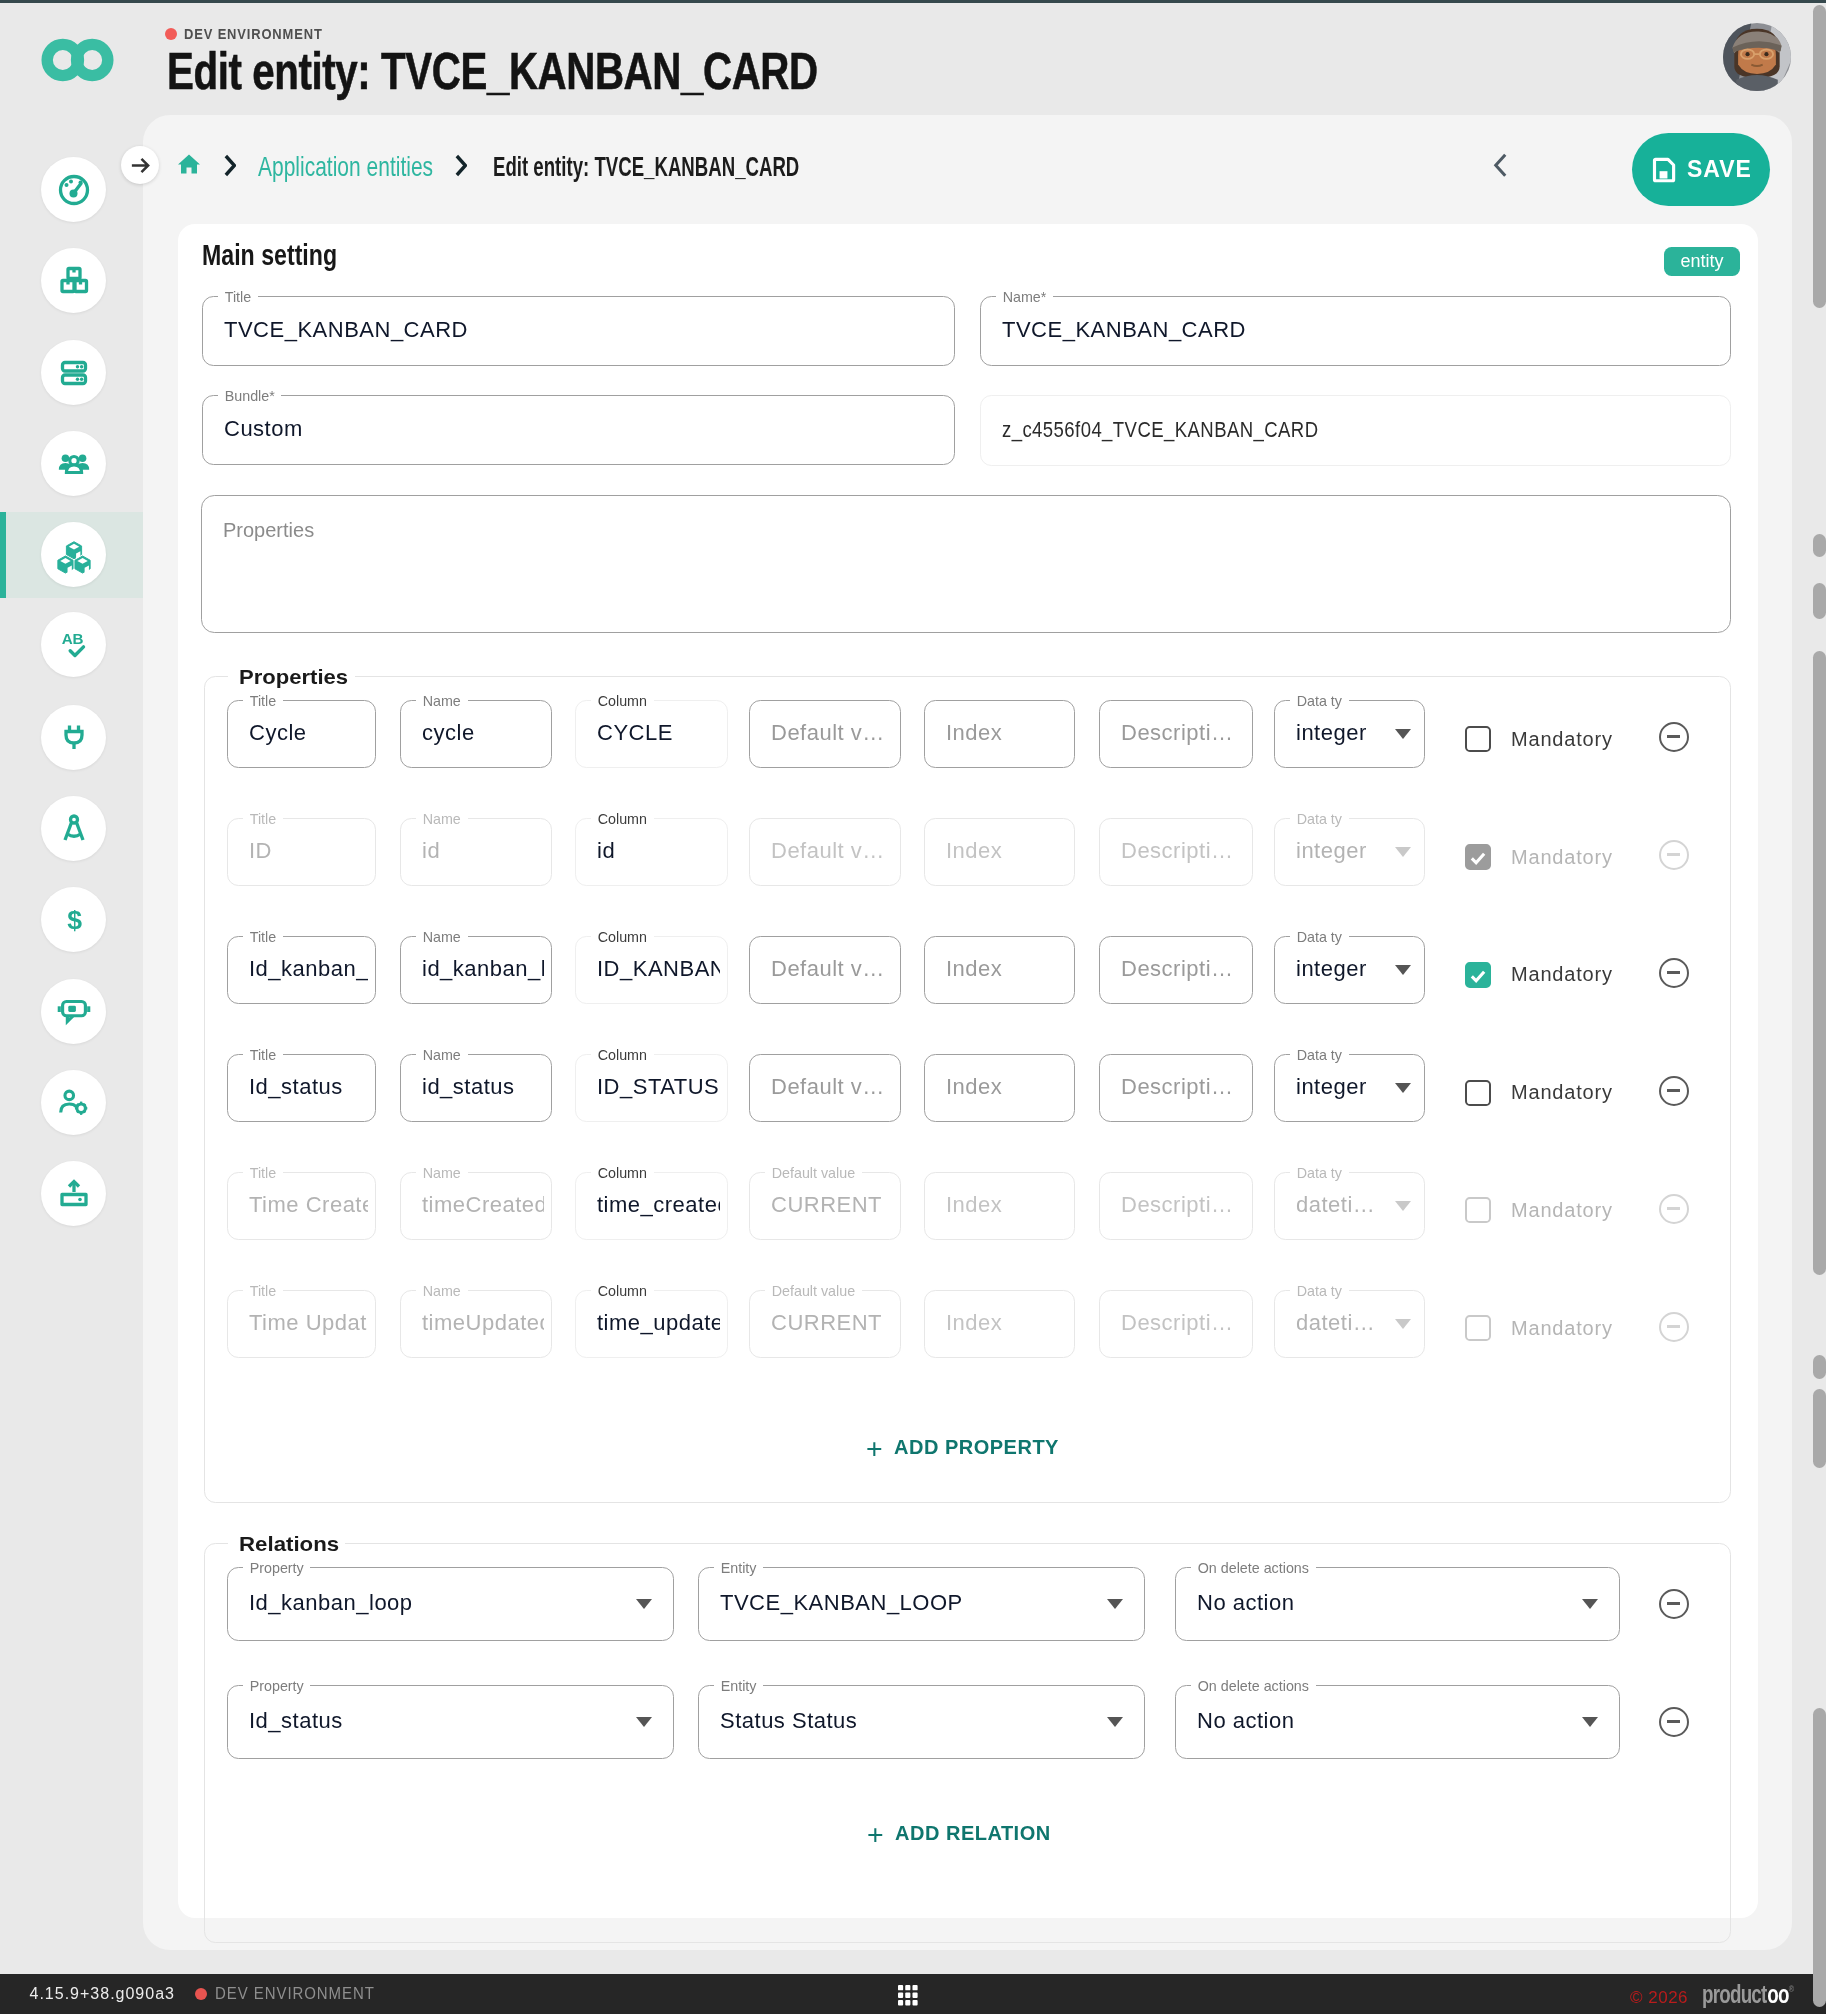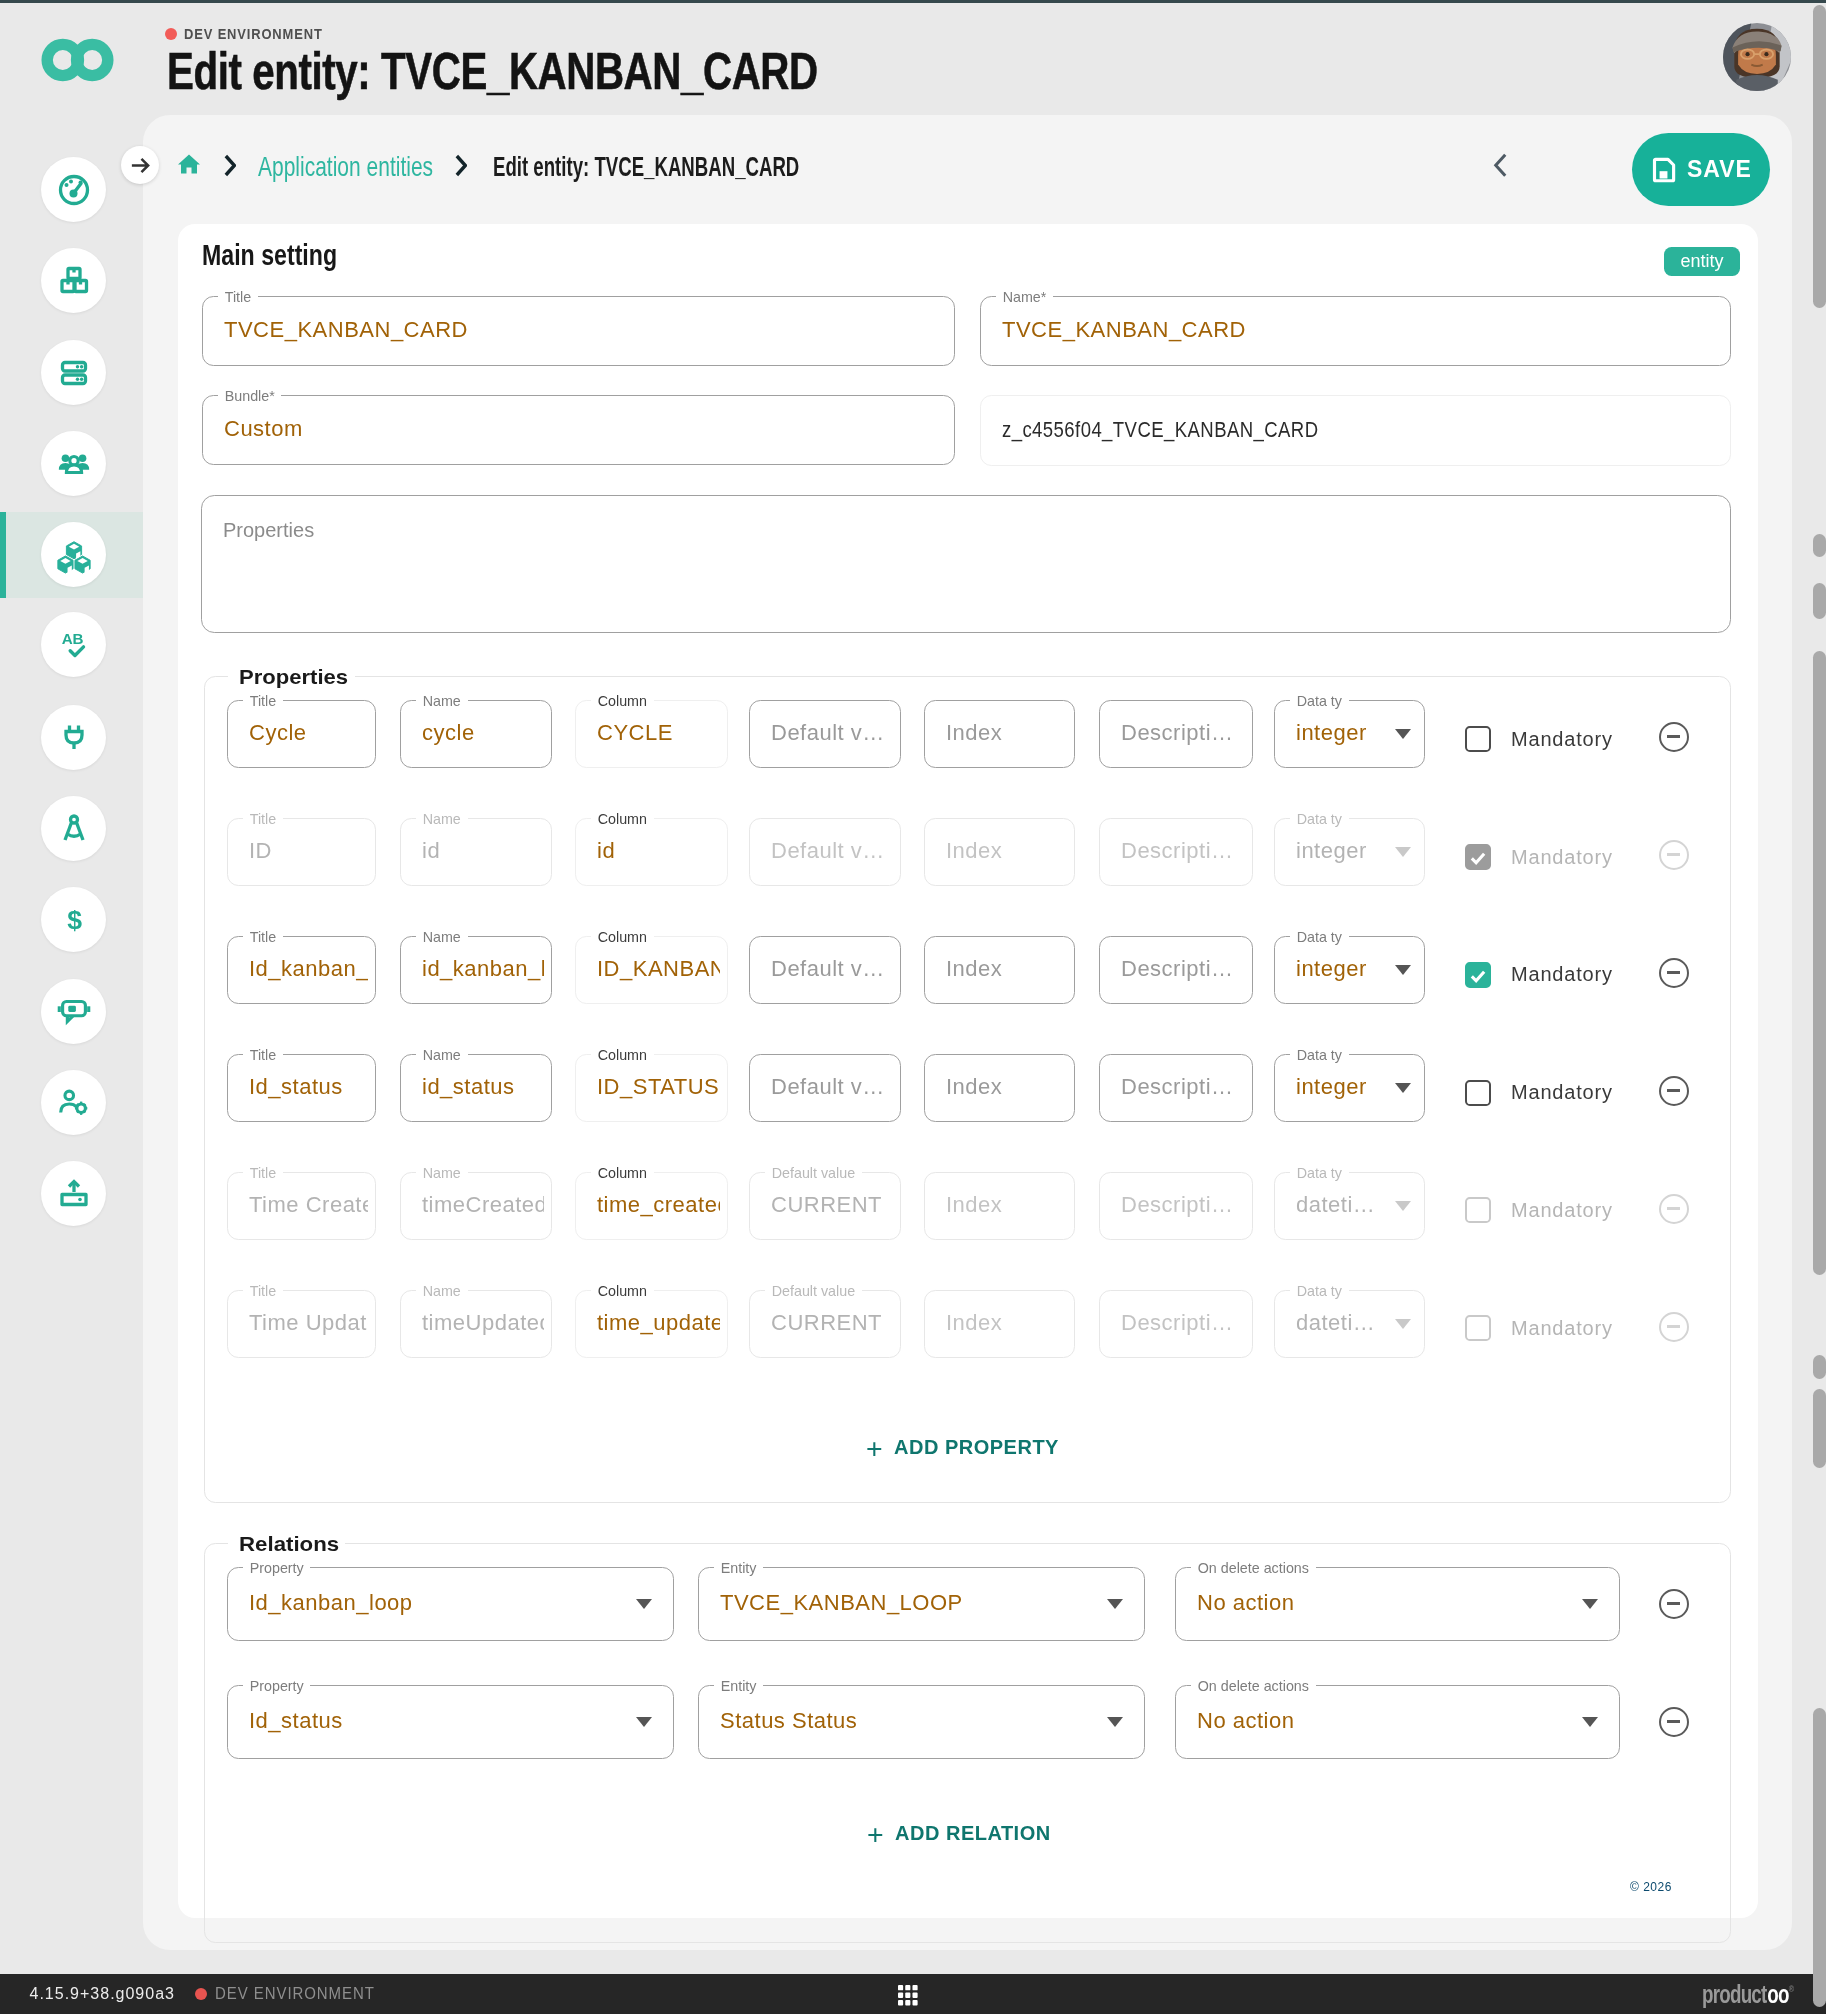--- a/index.html
+++ b/index.html
@@ -29,21 +29,21 @@
 #backch{left:1488px;top:151px}
 
 #save{left:1632px;top:133px;width:138px;height:73px;border-radius:37px;background:#17b199;display:flex;align-items:center;justify-content:center;gap:10px}
 #save span{color:#fff;font-size:23px;font-weight:bold;letter-spacing:1px}
 
 #chip{left:1664px;top:247px;width:76px;height:28.5px;border-radius:7.6px;background:#2bb39a;color:#fff;font-size:18px;display:flex;align-items:center;justify-content:center}
 #mainsetting{left:202px;top:238px;font-size:29.5px;font-weight:bold;color:#181818}
 
 .in{position:absolute;background:#fff;border:1.9px solid #a0a0a0;border-radius:11.4px}
 .in .lb{position:absolute;top:-9.5px;left:15px;background:#fff;padding:0 6.7px;font-size:14.3px;color:#7d7d7d;line-height:19px;white-space:nowrap}
-.in .vv{position:absolute;left:21px;top:calc(50% - 1px);transform:translateY(-50%);font-size:22px;color:#a16207;letter-spacing:0.5px;white-space:nowrap;overflow:hidden;max-width:calc(100% - 28.5px)}
+.in .vv{position:absolute;left:21px;top:calc(50% - 1px);transform:translateY(-50%);font-size:22px;color:#0f172a;letter-spacing:0.5px;white-space:nowrap;overflow:hidden;max-width:calc(100% - 28.5px)}
 .in.light{border-color:#efefef}
 .in.light .lb{color:#3c3c3c}
 .in.dis{border-color:#e7e7e7}
 .in.dis .lb{color:#b9b9b9}
 .in.dis .vv{color:#b3b3b3}
 .ph{color:#9a9a9a !important}
 .ph2{color:#c3c3c3 !important}
 .ls2{letter-spacing:1.5px}
 .arr{position:absolute;right:21px;top:50%;margin-top:-4.8px;width:0;height:0;border-left:8.6px solid transparent;border-right:8.6px solid transparent;border-top:10.5px solid #555}
 .arr.pale{border-top-color:#c9c9c9}
@@ -65,21 +65,21 @@
 .mi.pale::after{background:#d4d4d4}
 
 .addbtn{position:absolute;font-size:20px;font-weight:bold;color:#0f766e;letter-spacing:0.5px;white-space:nowrap}
 .addbtn .pl{font-size:28.5px;font-weight:normal;vertical-align:-3.8px;margin-right:11.4px;letter-spacing:0}
 
 #footer{left:0;top:1974px;width:1826px;height:41px;background:#262626;color:#ececec}
 #fver{left:29.5px;top:1985px;font-size:16px;color:#ececec;letter-spacing:1px}
 #fdot{left:195px;top:1988px;width:12.4px;height:12.4px;border-radius:50%;background:#e85450}
 #fdev{left:215px;top:1985px;font-size:16px;color:#8f8f8f;letter-spacing:1px}
 #fgrid{left:898px;top:1985px}
-#fcopy{left:1630px;top:1880px;font-size:12px;color:#0c4a6e;letter-spacing:0.5px}
+#fcopy{left:1630px;top:1988px;font-size:17px;color:#b91c1c;letter-spacing:0.5px}
 #flogo{left:1702px;top:1980px;font-size:25px;font-weight:bold;color:#9a9a9a;letter-spacing:-1px;transform:scaleX(.75);transform-origin:0 50%}
 #flogo .oo{color:#fff}
 
 .thumb{position:absolute;left:1813px;width:13.3px;border-radius:6.7px;background:#a9a9a9}
 </style>
 </head>
 <body>
 <div class="abs" id="container"></div>
 <div class="abs" id="band"></div>
 <div class="abs" id="bandbar"></div>

